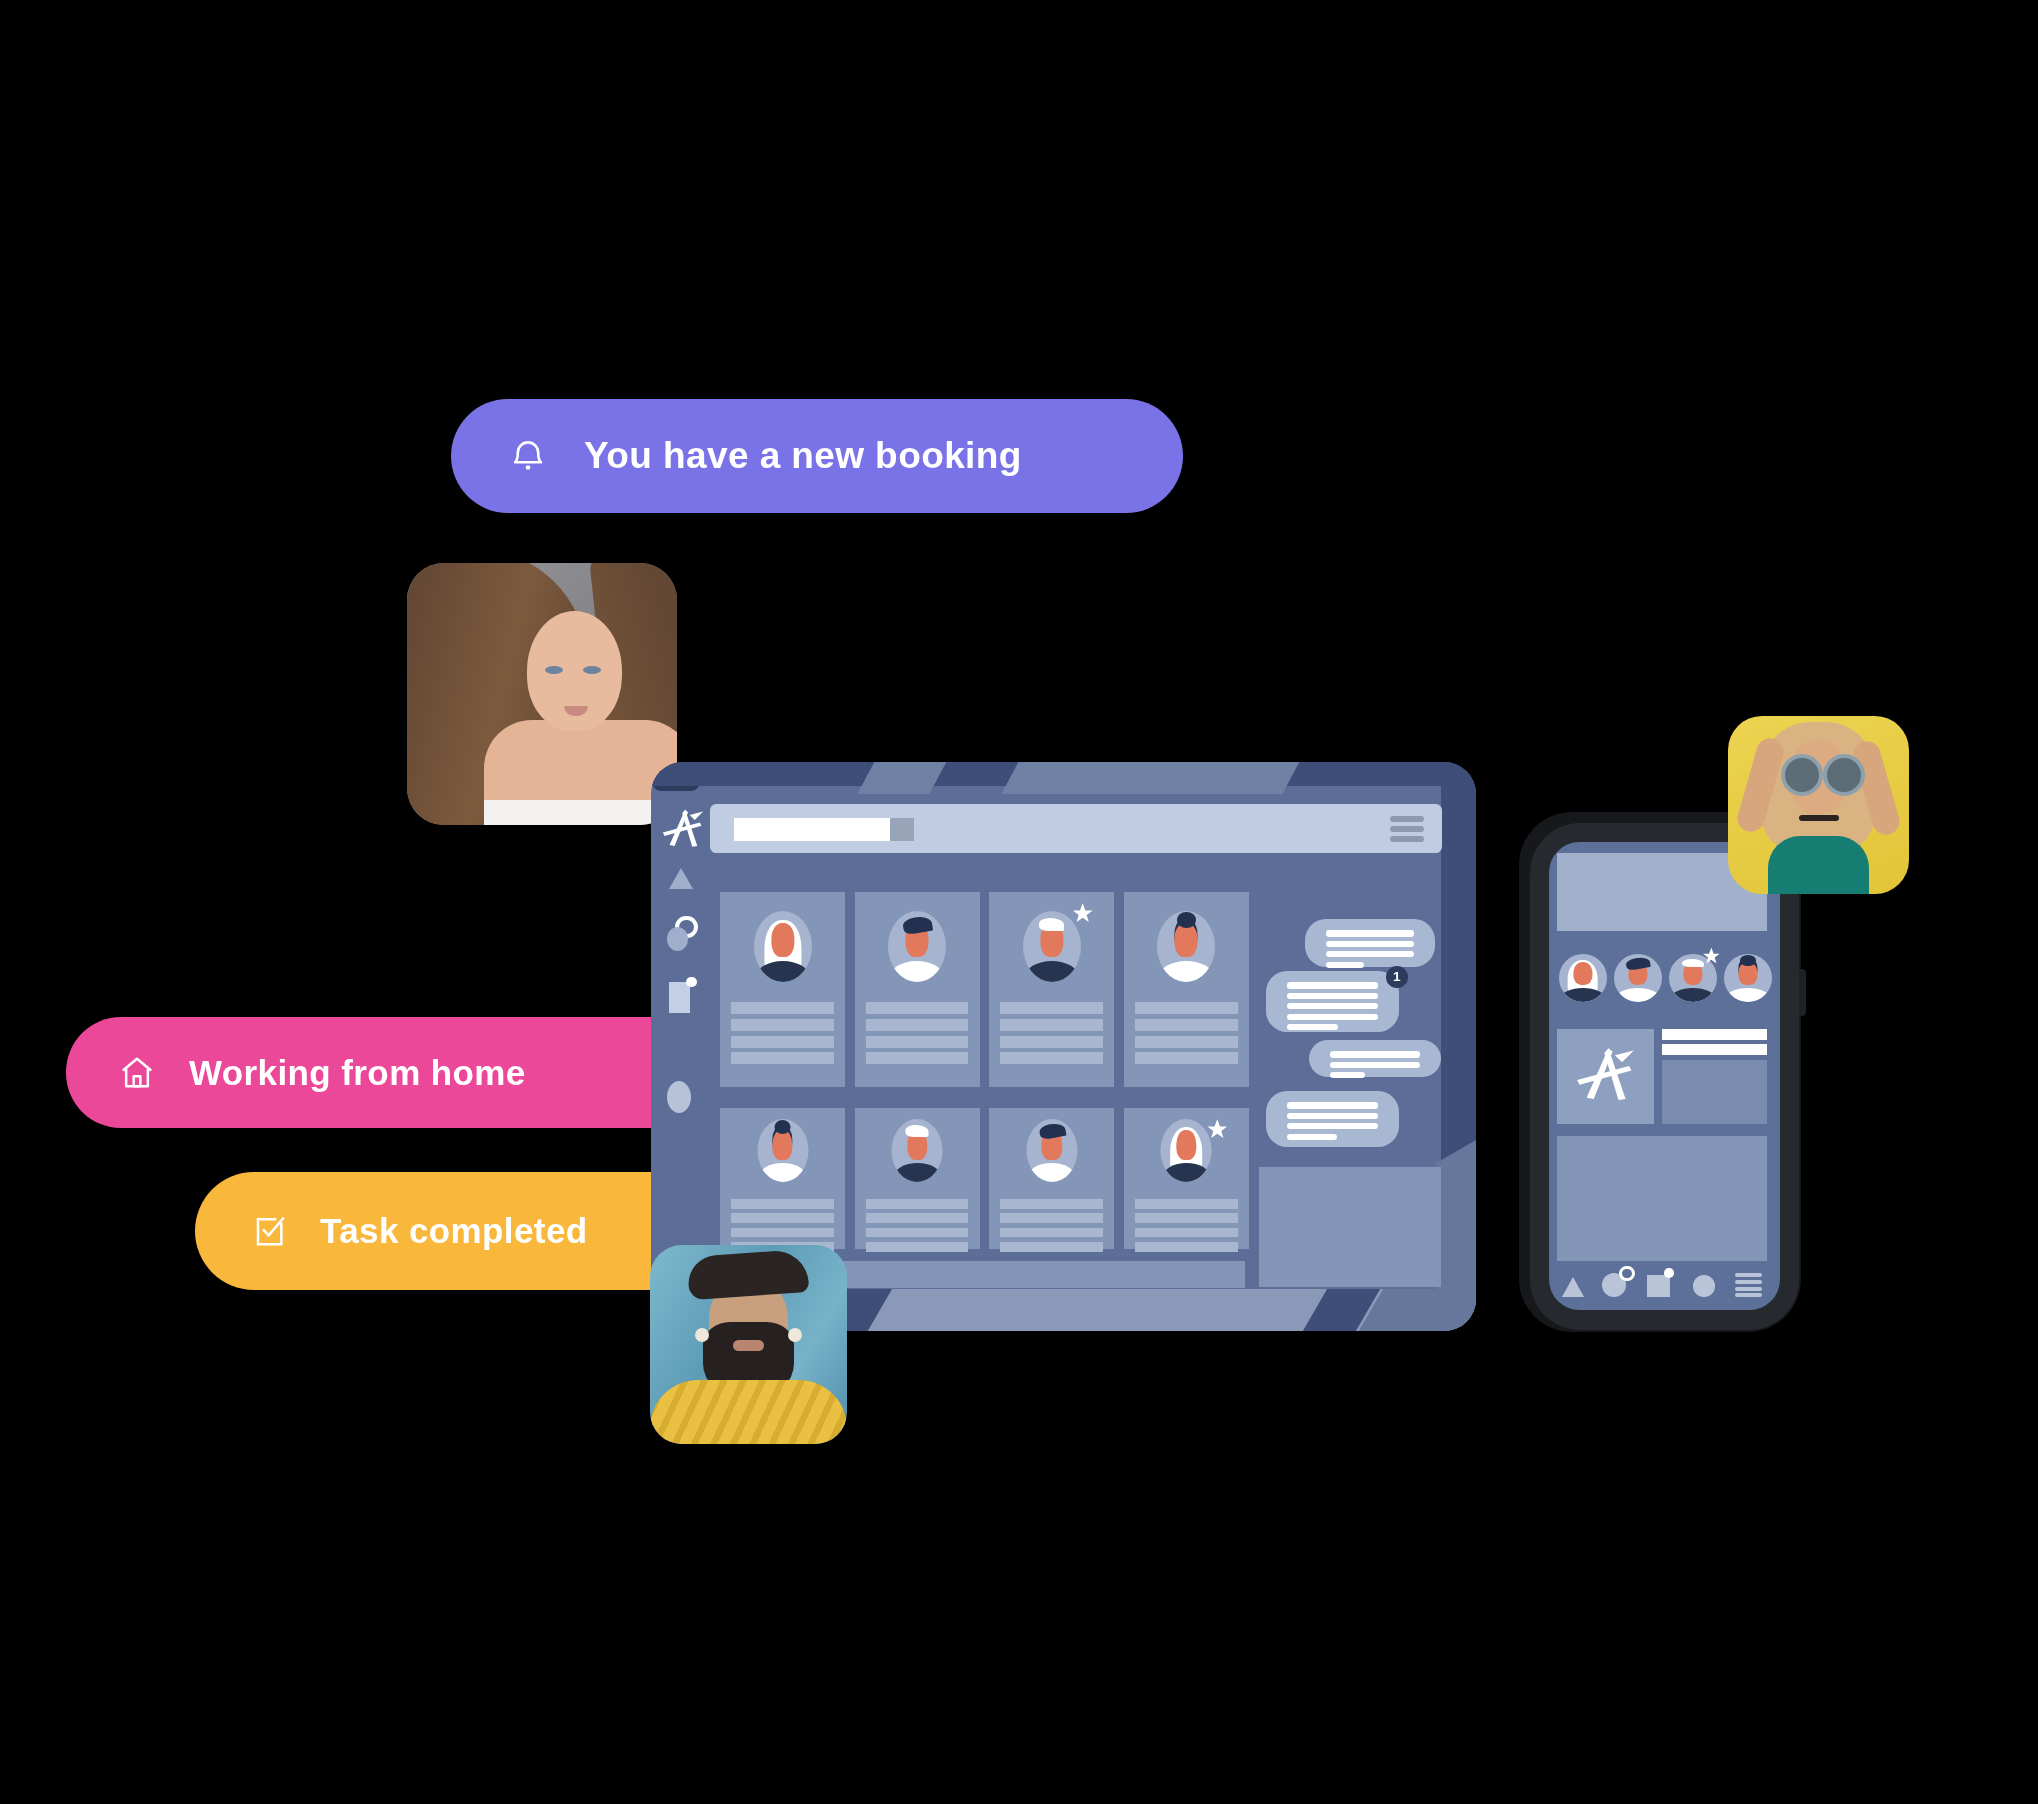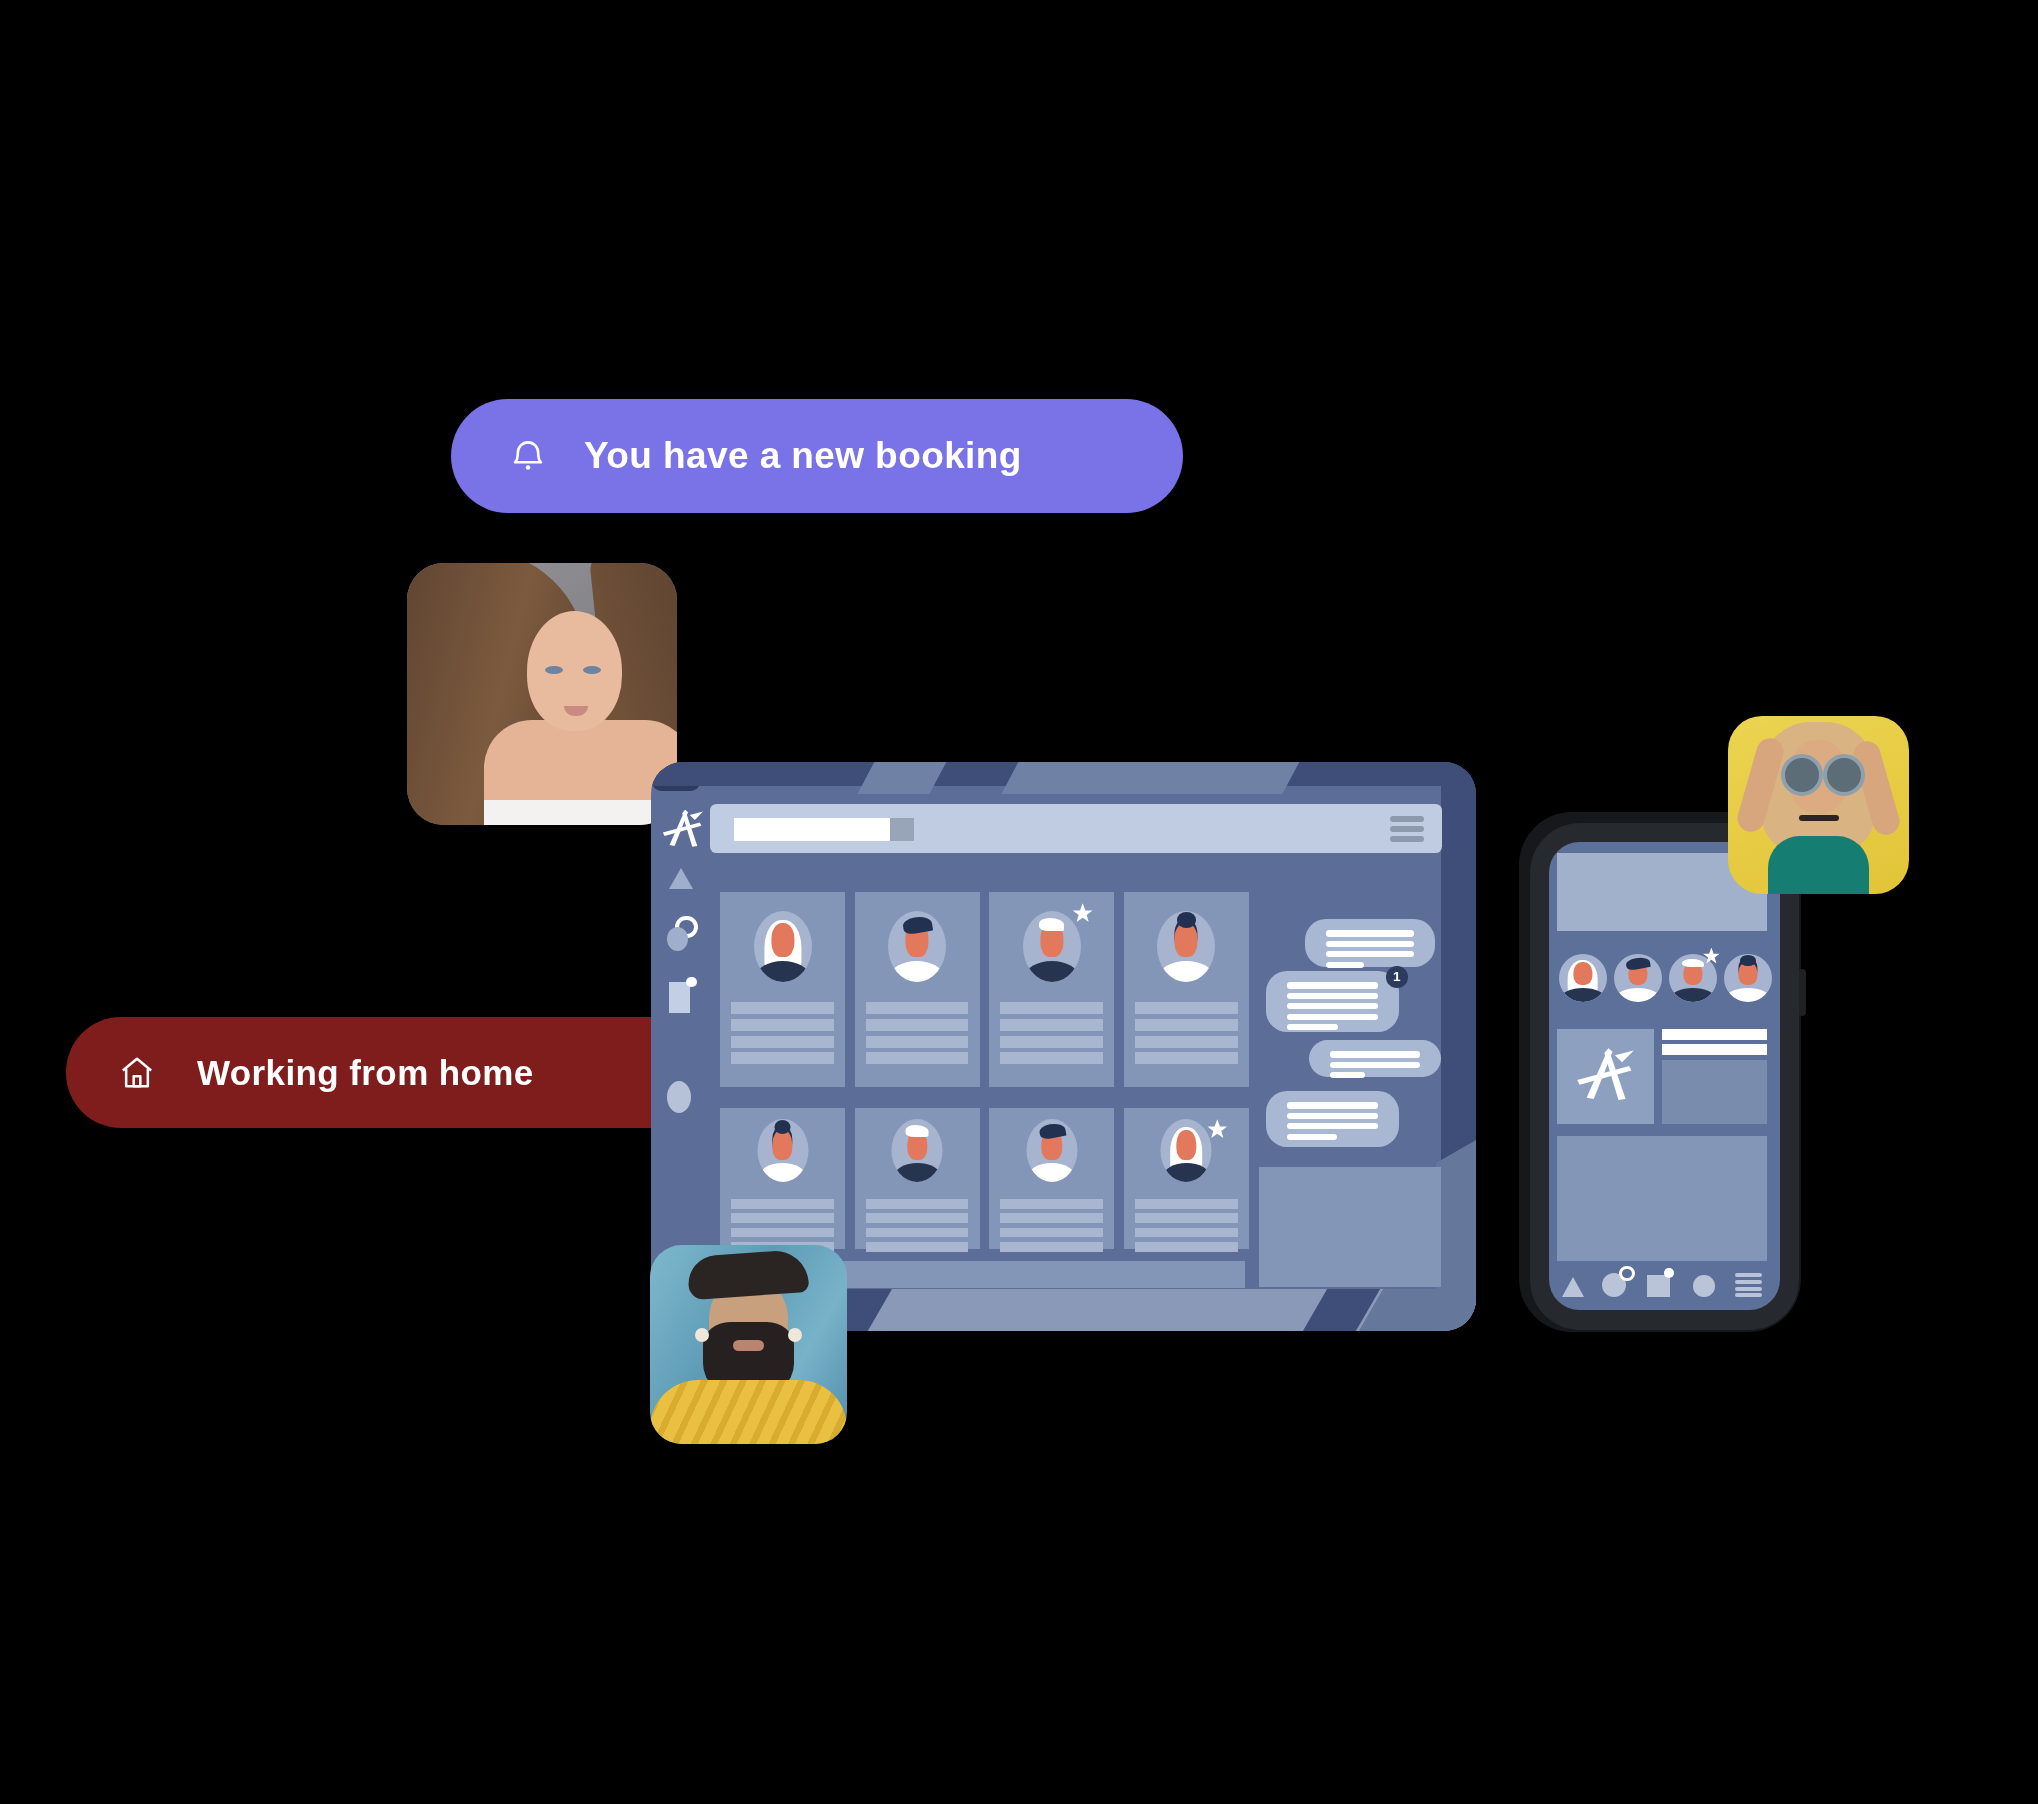--- a/index.html
+++ b/index.html
@@ -10,21 +10,21 @@
   
   .pill{position:absolute;display:flex;align-items:center;color:#fff;
         font-weight:600;letter-spacing:0.4px;}
   .pill svg{flex:0 0 auto;}
   .pill .lbl{white-space:nowrap;}
   #pill-booking{left:451px;top:399px;width:676px;height:114px;border-radius:57px;
         background:#7A73E8;font-size:37px;padding-left:56px;gap:35px;}
   #pill-talent{left:1319px;top:562px;width:588px;height:104px;border-radius:52px;
         background:#F8798F;font-size:35px;padding-left:53px;gap:32px;}
   #pill-home{left:66px;top:1017px;width:594px;height:111px;border-radius:55px;
-        background:#7f1d1d;font-size:35px;padding-left:51px;gap:40px;}
+        background:#ec4899;font-size:35px;padding-left:51px;gap:32px;}
   #pill-task{left:195px;top:1172px;width:504px;height:118px;border-radius:59px;
         background:#F9B73C;font-size:35px;padding-left:53px;gap:32px;}
 
   
   .photo{position:absolute;overflow:hidden;}
   #photo-woman{left:407px;top:563px;width:270px;height:262px;border-radius:37px;
         background:linear-gradient(135deg,#97979b 0%,#85858a 45%,#68686d 100%);}
   #photo-woman .hair{position:absolute;left:-24px;top:-13px;width:201px;height:321px;
         background:linear-gradient(100deg,#5d4331 0%,#7c5a3e 55%,#5a4130 100%);
         border-radius:88px 112px 24px 48px;transform:rotate(4deg);}
@@ -214,20 +214,27 @@
 
   <div class="pill" id="pill-home">
     <svg width="40" height="40" viewBox="0 0 24 24" fill="none" stroke="#fff" stroke-width="1.5" stroke-linejoin="round">
       <path d="M3.5 10.5L12 3.5l8.5 7"></path>
       <path d="M5.5 9.5V20h13V9.5"></path>
       <rect x="10" y="14" width="4" height="6"></rect>
     </svg>
     <span class="lbl">Working from home</span>
   </div>
 
+  <div class="pill" id="pill-task">
+    <svg width="40" height="40" viewBox="0 0 24 24" fill="none" stroke="#fff" stroke-width="1.5">
+      <path d="M20 7v13H6V5h11"></path>
+      <path d="M9 11l3.4 3.6L21.5 4"></path>
+    </svg>
+    <span class="lbl">Task completed</span>
+  </div>
 
   <div class="abs" id="desktop">
     <div class="band-top">
       <div class="s1"></div>
       <div class="s2"></div>
     </div>
     <div class="band-right">
       <div class="s3"></div>
     </div>
 

